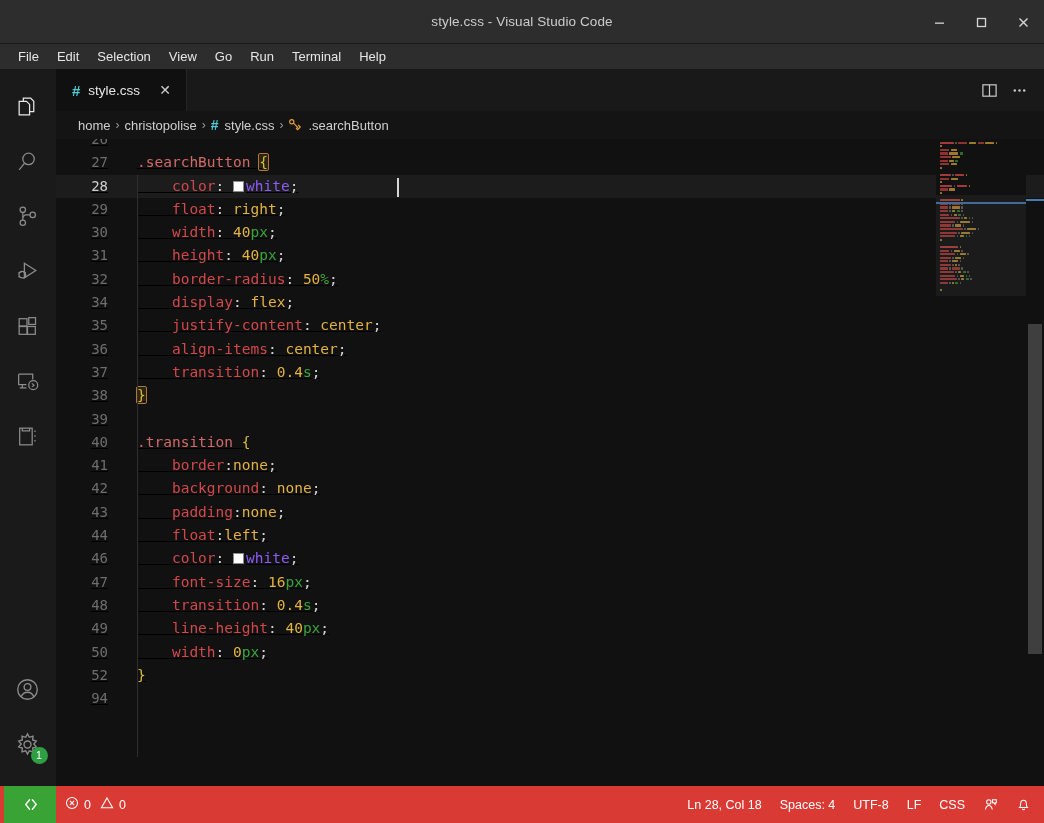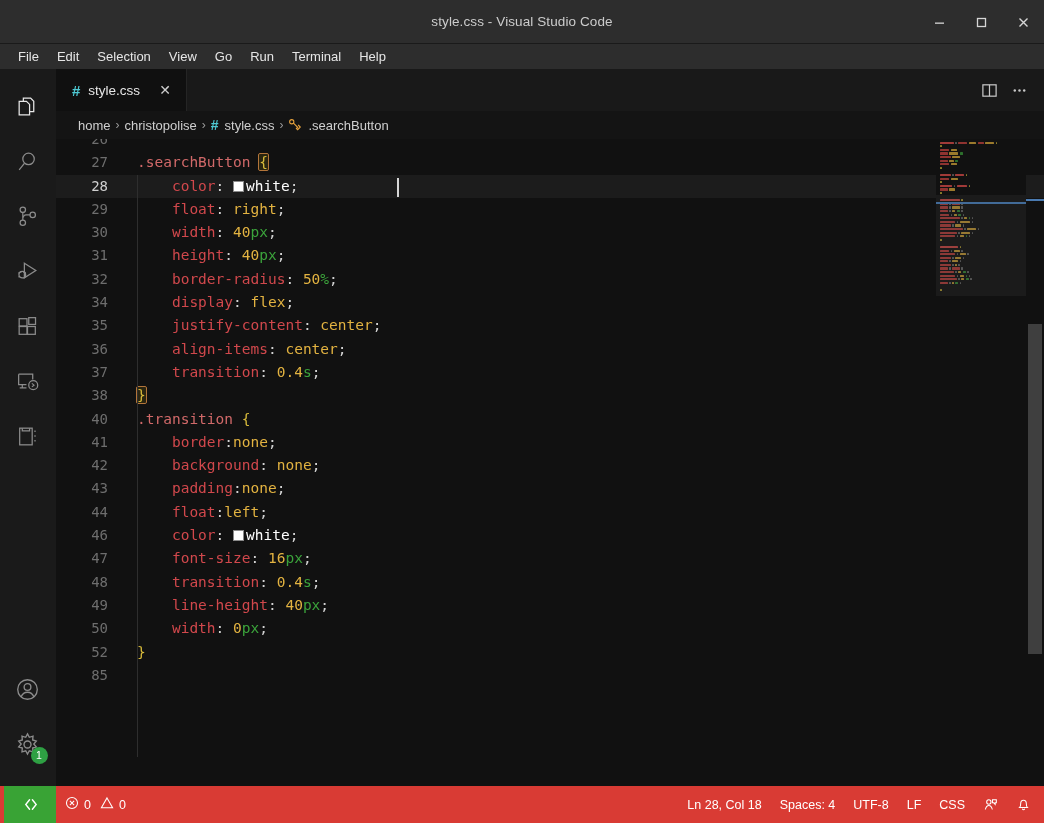--- a/index.html
+++ b/index.html
@@ -212,20 +212,21 @@
     overflow: hidden;
   }
   .code-area {
     position: absolute;
     top: -11px;
     left: 0;
     right: 0;
     font-family: "DejaVu Sans Mono", "Liberation Mono", monospace;
     font-size: 14.5px;
     line-height: 23.3px;
+    text-decoration: underline;
   }
   .line {
     display: flex;
     height: 23.3px;
     align-items: center;
     position: relative;
   }
   .line.current { background: #1c1c1c; }
   .lnum {
     width: 72px;
@@ -246,21 +247,21 @@
   }
 
   
   .t-sel  { color: #d16969; }       
   .t-prop { color: #d1484c; }       
   .t-val  { color: #e3b341; }       
   .t-unit { color: #3ba33b; }       
   .t-num  { color: #e3b341; }
   .t-punc { color: #d4d4d4; }
   .t-brace{ color: #d7ba3a; }
-  .t-white{ color: #ffffff; }
+  .t-white{ color: #8b5cf6; }
 
   .brace-match {
     outline: 1px solid #b3753a;
     background: #2a2510;
     border-radius: 1px;
   }
 
   .swatch {
     display: inline-block;
     width: 11px; height: 11px;
@@ -565,20 +566,24 @@
               </div>
               <div class="line">
                 <div class="lnum">37</div>
                 <div class="ltext"><span class="t-punc">    </span><span class="t-prop">transition</span><span class="t-punc">: </span><span class="t-num">0.4</span><span class="t-unit">s</span><span class="t-punc">;</span></div>
               </div>
               <div class="line">
                 <div class="lnum">38</div>
                 <div class="ltext"><span class="t-brace brace-match">}</span></div>
               </div>
               <div class="line">
+                <div class="lnum">39</div>
+                <div class="ltext"></div>
+              </div>
+              <div class="line">
                 <div class="lnum">40</div>
                 <div class="ltext"><span class="t-sel">.transition</span><span class="t-brace"> {</span></div>
               </div>
               <div class="line">
                 <div class="lnum">41</div>
                 <div class="ltext"><span class="t-punc">    </span><span class="t-prop">border</span><span class="t-punc">:</span><span class="t-val">none</span><span class="t-punc">;</span></div>
               </div>
               <div class="line">
                 <div class="lnum">42</div>
                 <div class="ltext"><span class="t-punc">    </span><span class="t-prop">background</span><span class="t-punc">: </span><span class="t-val">none</span><span class="t-punc">;</span></div>
@@ -609,21 +614,21 @@
               </div>
               <div class="line">
                 <div class="lnum">50</div>
                 <div class="ltext"><span class="t-punc">    </span><span class="t-prop">width</span><span class="t-punc">: </span><span class="t-num">0</span><span class="t-unit">px</span><span class="t-punc">;</span></div>
               </div>
               <div class="line">
                 <div class="lnum">52</div>
                 <div class="ltext"><span class="t-brace">}</span></div>
               </div>
               <div class="line">
-                <div class="lnum">85</div>
+                <div class="lnum">94</div>
                 <div class="ltext"></div>
               </div>
             </div>
           <div class="indent-guide" id="indent-guide-1" style="top: 35.6px; height: 582.5px;"></div>
           <div class="cursor" id="text-cursor" style="top: 38.6px; left: 341px;"></div>
         </div>
 
         <div class="minimap" id="minimap">
             <div style="position: absolute; top: 2px; left: 0px; right: 0px;">
               <div class="mm-line">

